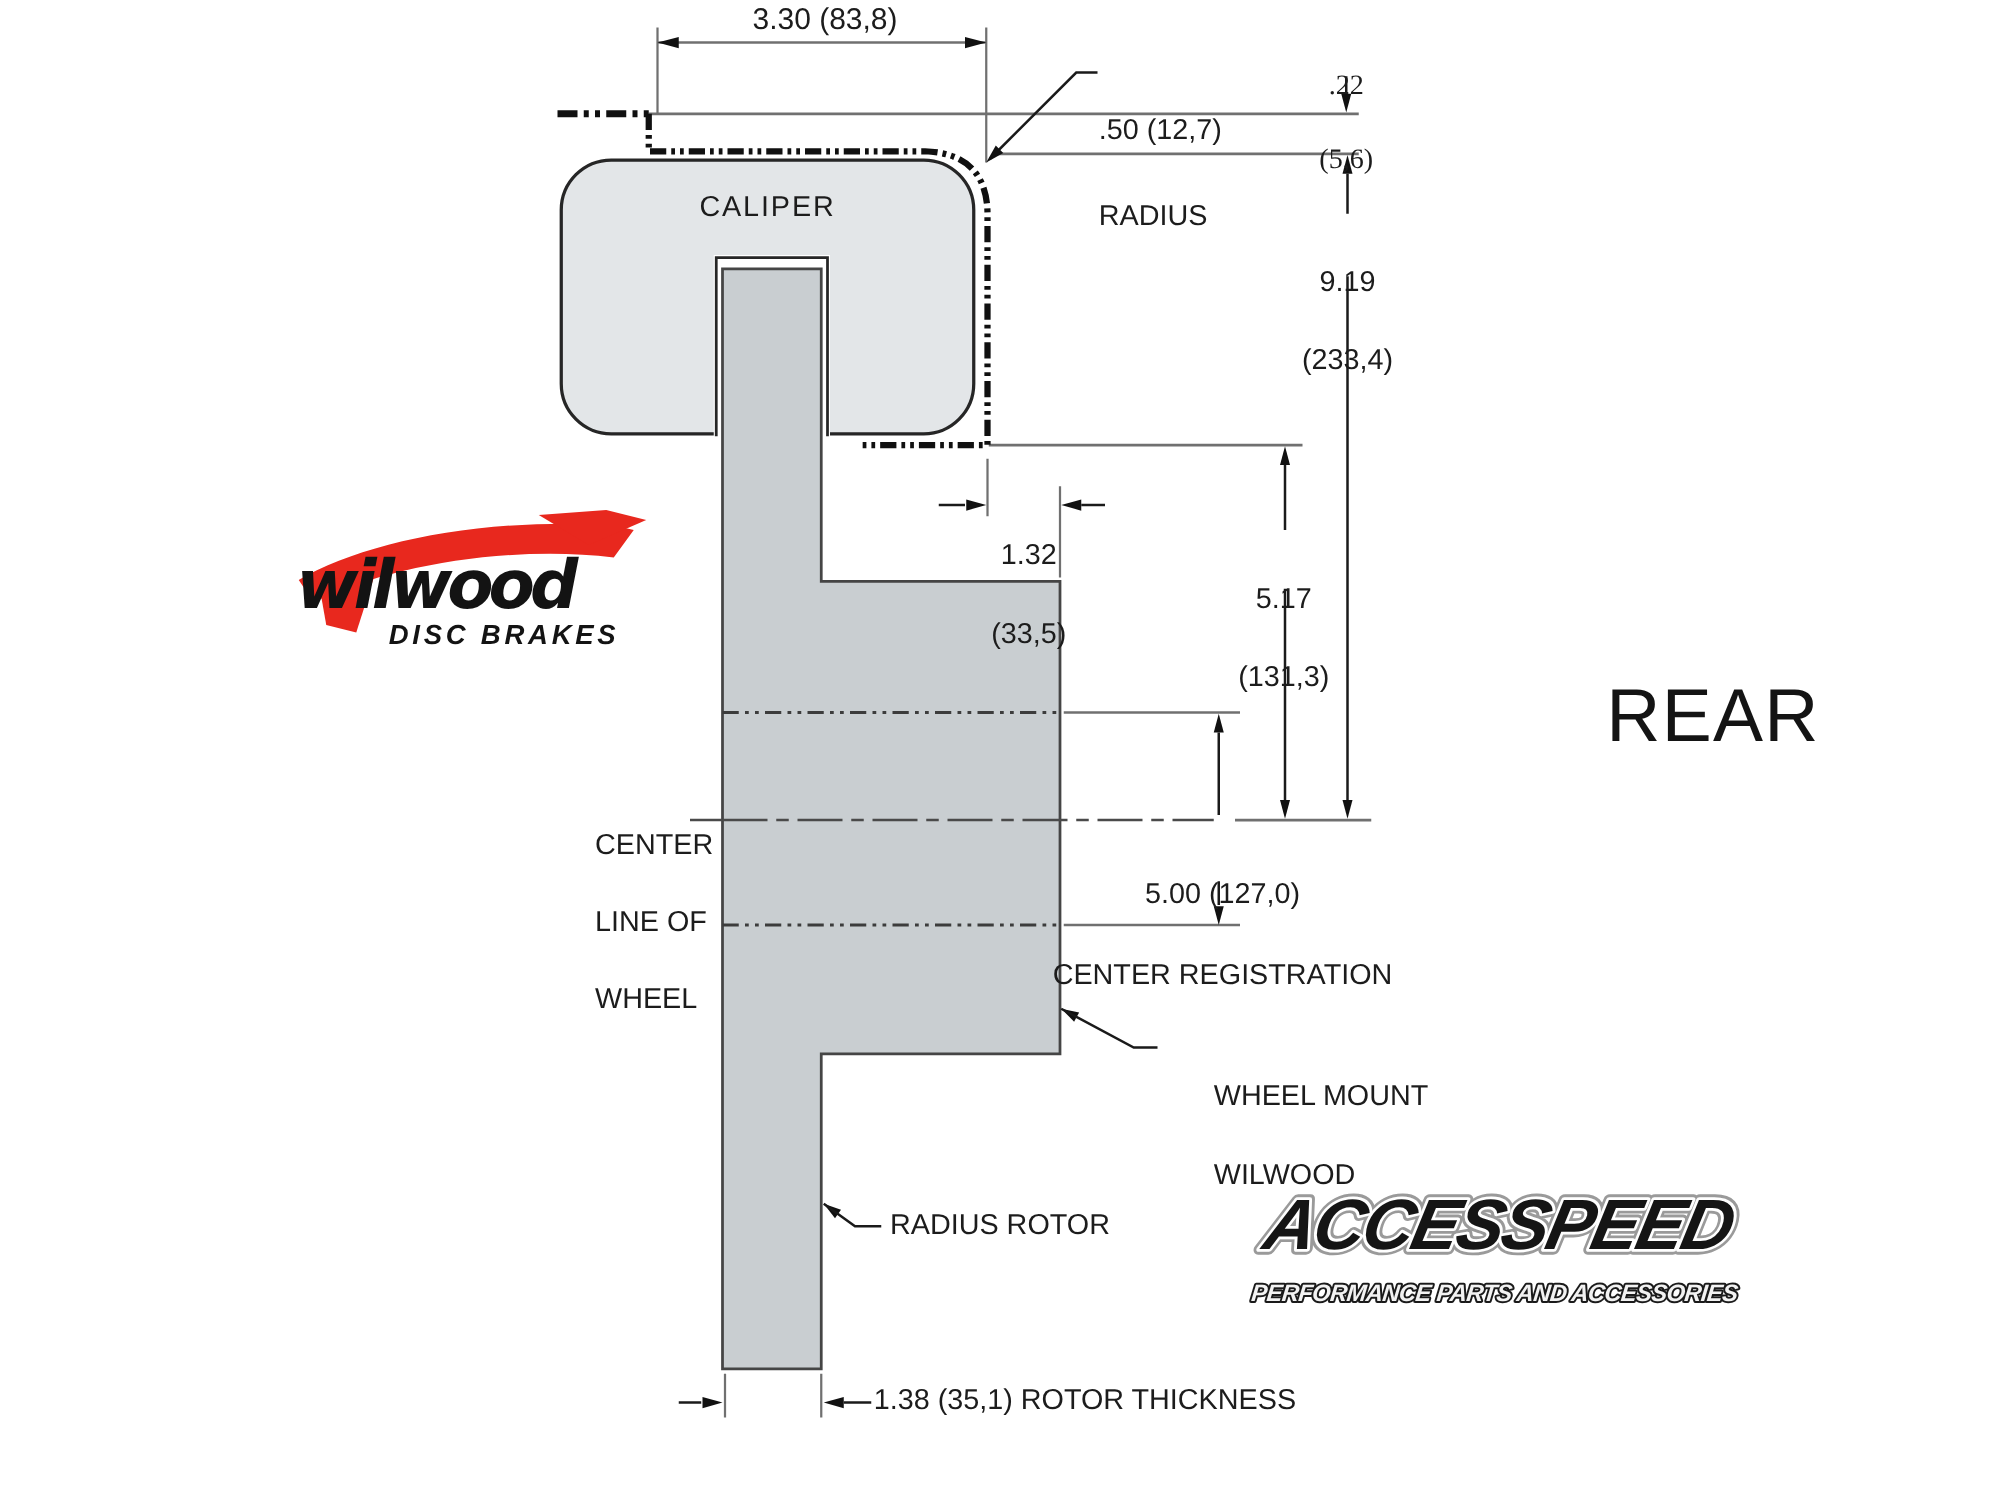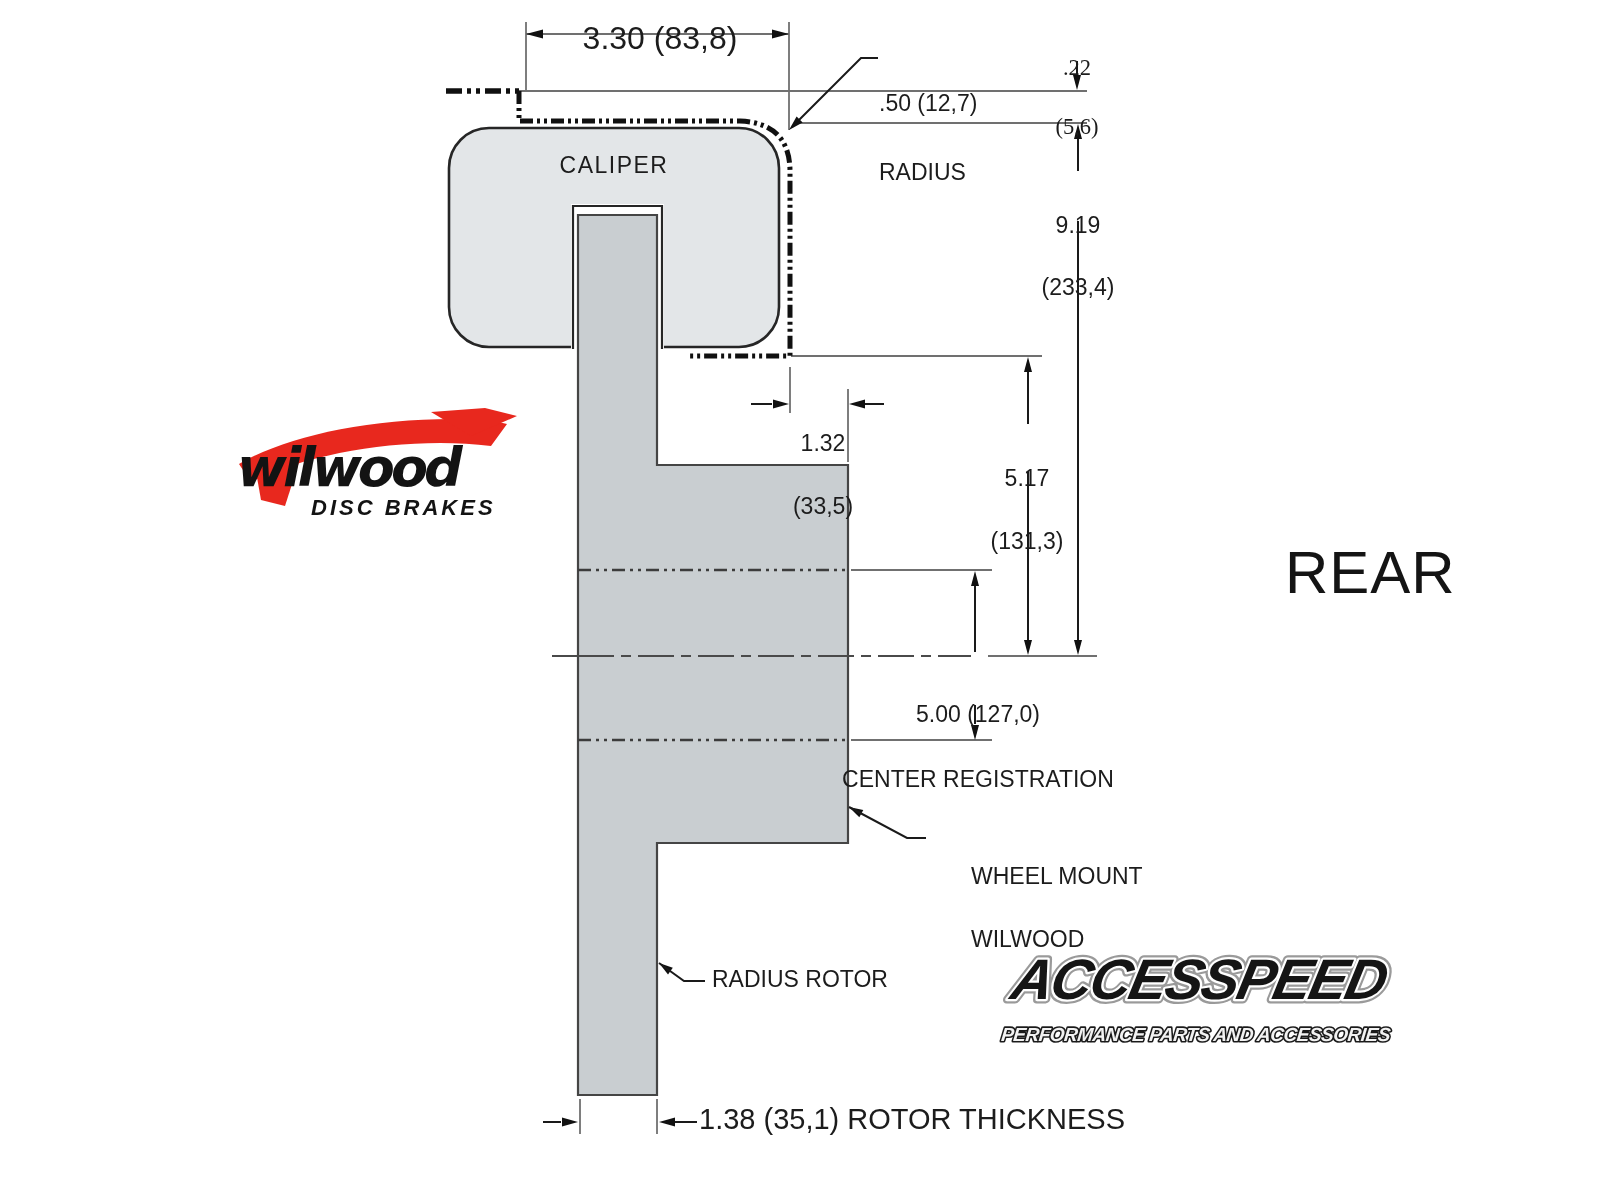--- a/index.html
+++ b/index.html
@@ -1,33 +1,33 @@
 <!DOCTYPE html>
 <html><head>
 <meta charset="utf-8">
 <style>
   html,body{margin:0;padding:0;background:#fff;}
   .canvas{position:relative;width:1600px;height:1200px;background:#ffffff;overflow:hidden;
           font-family:"Liberation Sans",sans-serif;color:#1c1c1c;}
   svg{position:absolute;left:0;top:0;}
   .lbl{position:absolute;color:#1c1c1c;font-size:23px;line-height:21px;white-space:pre;}
   .ctr{text-align:center;}
-  .dim330{left:555px;top:28px;width:210px;font-size:32px;}
+  .dim330{left:555px;top:5px;width:210px;font-size:24px;}
   .radius{left:879px;top:46px;line-height:23px;}
   .d022{left:1027px;top:19px;width:100px;font-size:22.5px;line-height:19.5px;font-family:Liberation Serif, serif;}
   .d919{left:1018px;top:174px;width:120px;line-height:20.5px;}
   .d517{left:967px;top:426px;width:120px;line-height:21px;}
   .d132{left:761px;top:391px;width:124px;line-height:21px;}
   .d500{left:826px;top:661px;width:304px;line-height:21.5px;}
   .caliperlbl{left:514px;top:155px;width:200px;letter-spacing:1.5px;}
   .centerlbl{left:476px;top:624px;line-height:20.5px;}
   .wheelmount{left:943px;top:824px;line-height:21px;margin-left:28px;}
   .rotorlbl{left:712px;top:969px;}
   .rear{left:1285px;top:562px;width:160px;font-size:60px;letter-spacing:1px;color:#141414;}
-  .d138{left:699px;top:1109px;font-size:29px;}
+  .d138{left:699px;top:1109px;font-size:23px;}
   .note{left:400px;top:1147px;width:734px;font-size:22px;line-height:25px;}
   .logo-wilwood{position:absolute;left:222px;top:406px;width:290px;height:120px;margin-left:13px;}
   .logo-accesspeed{position:absolute;left:995px;top:935px;width:400px;height:125px;}
 </style>
 </head>
 <body>
 
 <div class="canvas">
 
   <svg width="1600" height="1200" viewBox="0 0 1600 1200">
@@ -129,20 +129,25 @@
     <div>(33,5)</div>
   </div>
 
   <div class="lbl d500 ctr">
     <div>5.00 (127,0)</div>
     <div>CENTER REGISTRATION</div>
   </div>
 
   <div class="lbl caliperlbl ctr">CALIPER</div>
 
+  <div class="lbl centerlbl">
+    <div>CENTER</div>
+    <div>LINE OF</div>
+    <div>WHEEL</div>
+  </div>
 
   <div class="lbl wheelmount">
     <div>WHEEL MOUNT</div>
     <div>WILWOOD</div>
   </div>
 
   <div class="lbl rotorlbl">RADIUS ROTOR</div>
 
   <div class="lbl rear ctr">REAR</div>
 

